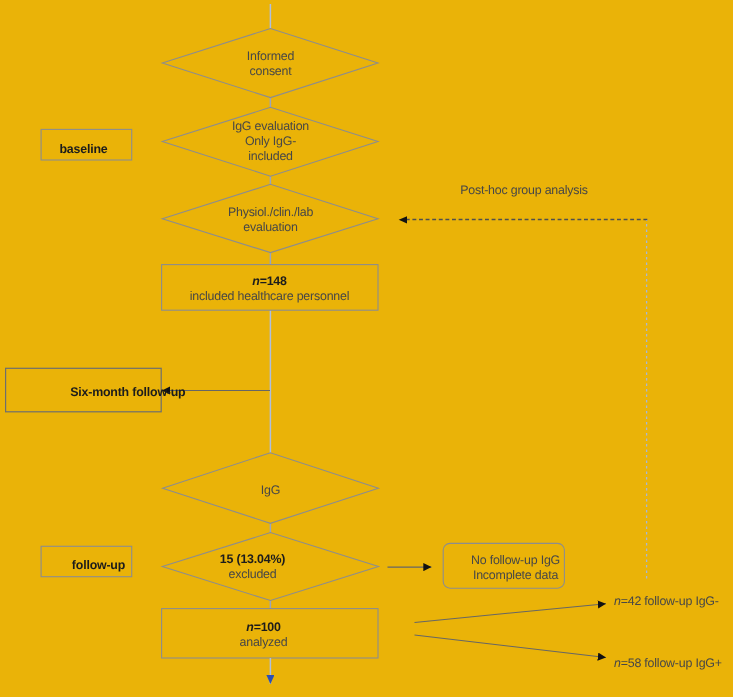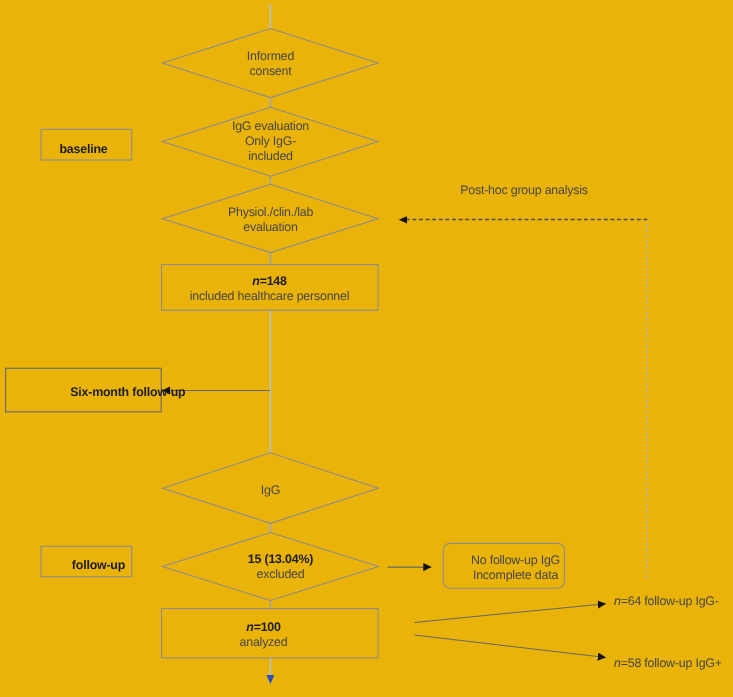--- a/index.html
+++ b/index.html
@@ -92,21 +92,21 @@
 
 <div class="txt" style="left:161px;top:273.8px;width:217px;">
   <div class="blk bold"><span class="ital">n</span><span>=148</span></div>
   <div class="blk">included healthcare personnel</div>
 </div>
 
 <div class="txt" style="left:163px;top:482.8px;width:215px;">
   <div class="blk">IgG</div>
 </div>
 
-<div class="txt" style="left:172px;top:552.0px;width:217px;">
+<div class="txt" style="left:144px;top:552.0px;width:217px;">
   <div class="blk bold">15 (13.04%)</div>
   <div class="blk">excluded</div>
 </div>
 
 <div class="txt" style="left:163px;top:619.5px;width:201px;">
   <div class="blk bold"><span class="ital">n</span><span>=100</span></div>
   <div class="blk">analyzed</div>
 </div>
 
 <div class="txt" style="left:444px;top:553.2px;width:121px;text-align:center;padding-left:22px;box-sizing:border-box;">
@@ -124,20 +124,20 @@
 
 <div class="txt bold" style="left:6.5px;top:385.0px;width:179px;text-align:right;">
   <div class="blk">Six-month follow-up</div>
 </div>
 
 <div class="txt" style="left:459px;top:183px;width:130px;">
   <div class="blk">Post-hoc group analysis</div>
 </div>
 
 <div class="txt" style="left:614px;top:594.0px;text-align:left;">
-  <div class="blk"><span class="ital">n</span><span>=64 follow-up IgG-</span></div>
+  <div class="blk"><span class="ital">n</span><span>=42 follow-up IgG-</span></div>
 </div>
 
 <div class="txt" style="left:614px;top:656.0px;text-align:left;">
   <div class="blk"><span class="ital">n</span><span>=58 follow-up IgG+</span></div>
 </div>
 
 </div>
 
 </body></html>

